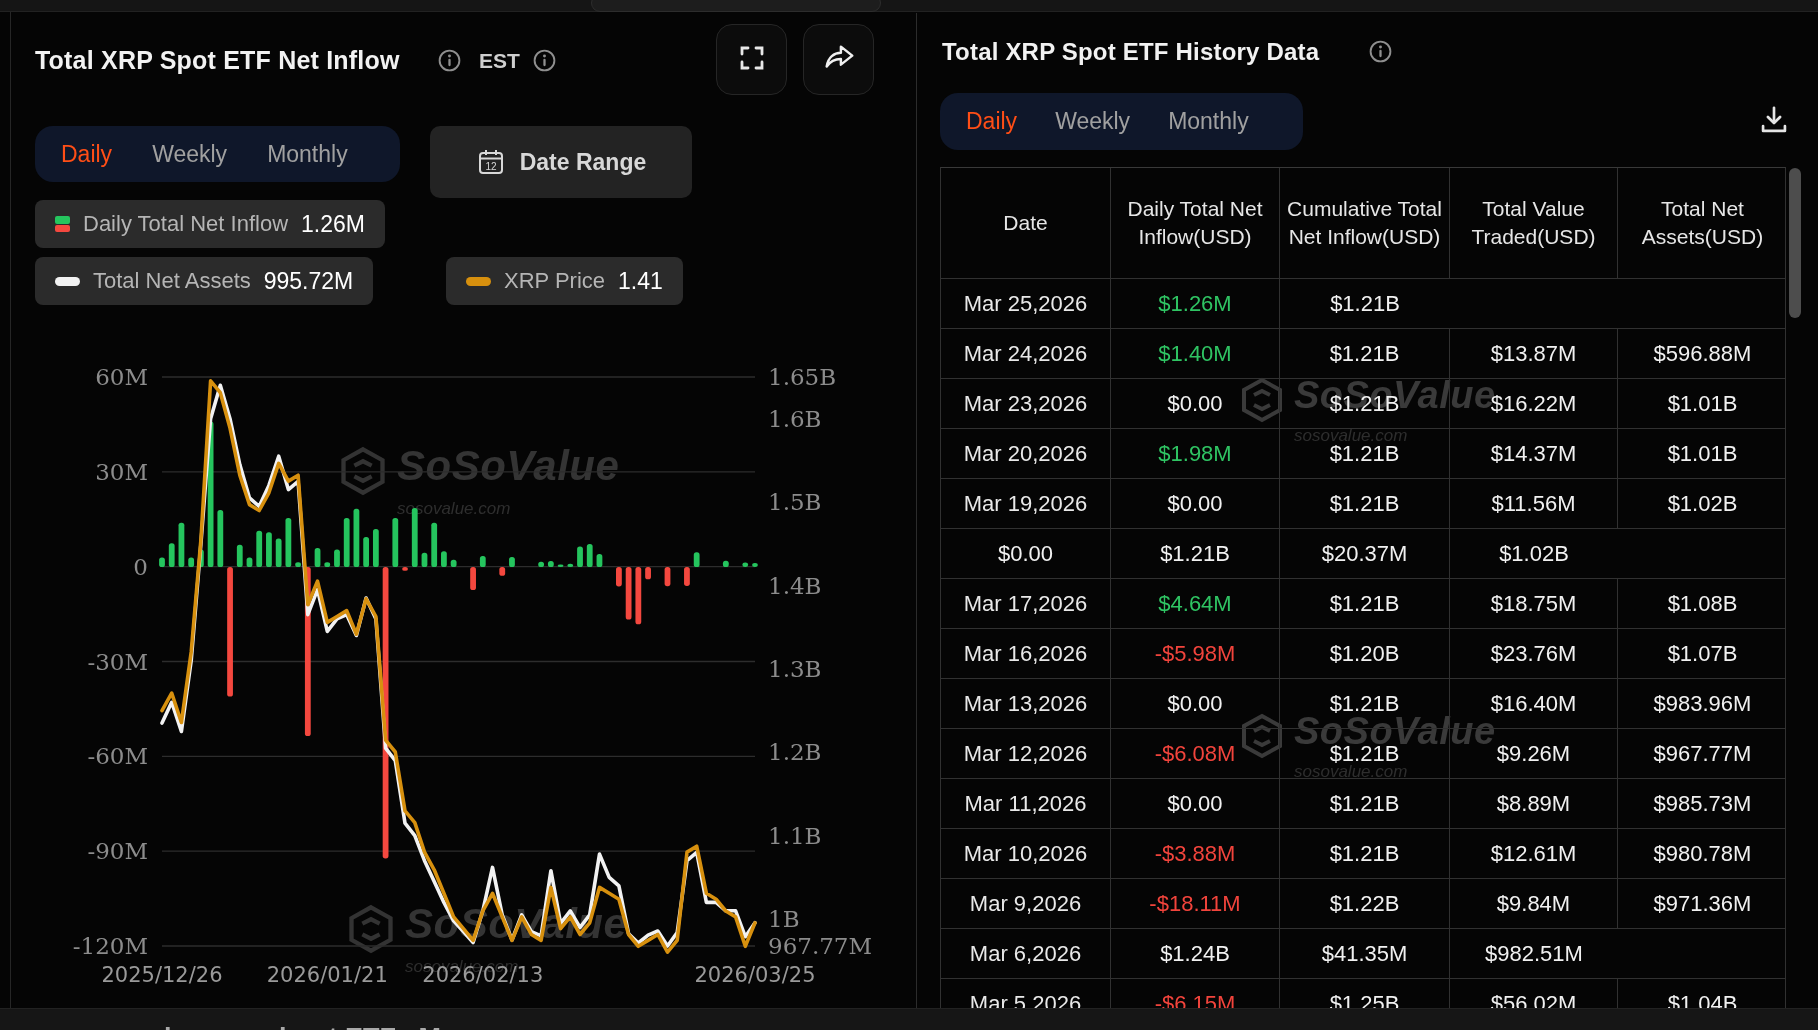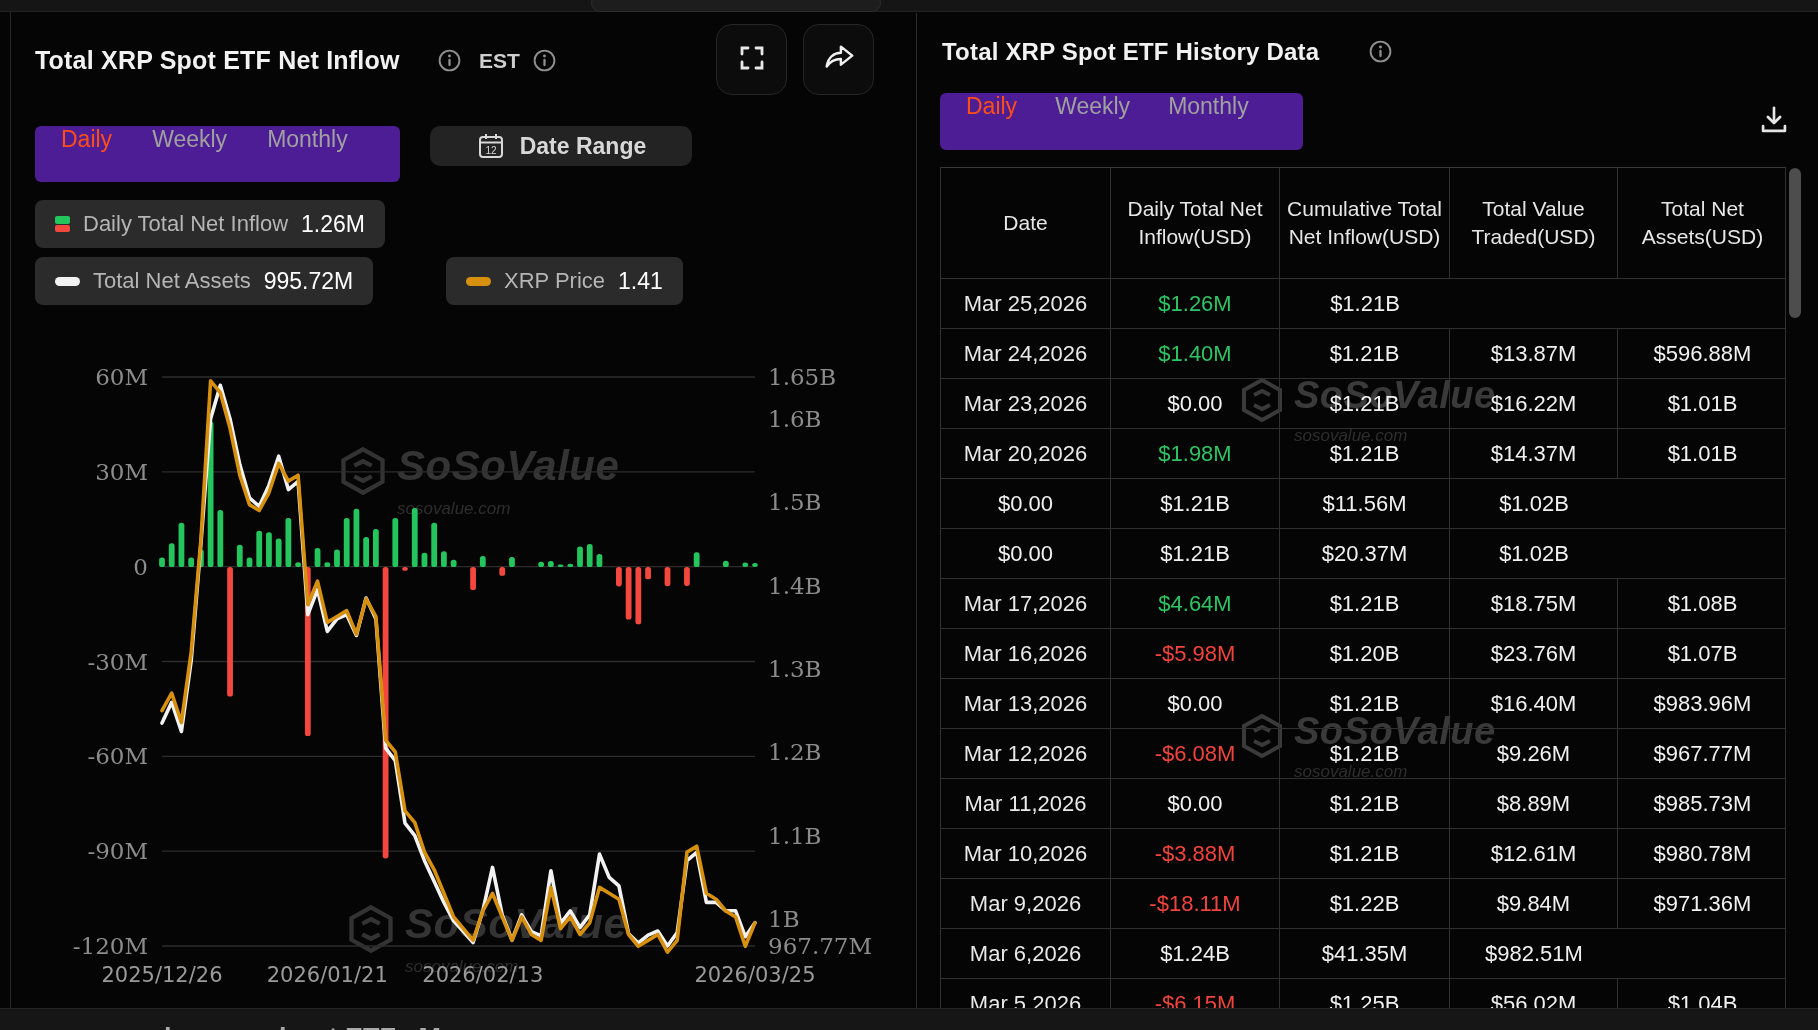--- a/index.html
+++ b/index.html
@@ -17,25 +17,25 @@
   .title { position:absolute; color:#f2f2f2; font-size:25px; font-weight:bold; letter-spacing:0.2px; white-space:nowrap; }
   .info-icon { position:absolute; width:25px; height:25px; color:#8f8f8f; }
   .info-icon svg { width:100%; height:100%; display:block; }
 
   
   .est-label { position:absolute; left:479px; top:49px; color:#cfcfcf; font-size:21px; font-weight:600; }
   .icon-btn { position:absolute; width:71px; height:71px; border:1px solid #262626; background:#0c0c0c; border-radius:16px; display:flex; align-items:center; justify-content:center; cursor:pointer; }
   .icon-btn svg { width:36px; height:36px; }
 
   
-  .tab-group { position:absolute; background:#4c1d95; border-radius:6px; display:flex; align-items:flex-start; }
+  .tab-group { position:absolute; background:#0f172a; border-radius:18px; display:flex; align-items:center; }
   .tab-item { font-size:23px; color:#a0a0a0; cursor:pointer; white-space:nowrap; }
   .tab-item.active { color:#ff4e16; }
 
-  .date-range-btn { position:absolute; left:430px; top:126px; width:262px; height:40px; background:#232323; border-radius:10px; display:flex; align-items:center; justify-content:center; gap:14px; cursor:pointer; }
+  .date-range-btn { position:absolute; left:430px; top:126px; width:262px; height:72px; background:#232323; border-radius:10px; display:flex; align-items:center; justify-content:center; gap:14px; cursor:pointer; }
   .date-range-btn .label { color:#d8d8d8; font-size:23px; font-weight:600; }
 
   
   .legend-pill { position:absolute; background:#2b2b2b; border-radius:8px; display:flex; align-items:center; padding:0 20px; height:48px; gap:13px; cursor:pointer; }
   .legend-pill .lbl { color:#b5b5b5; font-size:22px; white-space:nowrap; }
   .legend-pill .val { color:#fff; font-size:23px; font-weight:normal; white-space:nowrap; }
   .sq-icon { width:15px; height:16px; display:flex; flex-direction:column; gap:1px; }
   .sq-icon span { display:block; width:15px; height:7.5px; border-radius:2px; }
   .dash-icon { width:25px; height:9px; border-radius:5px; }
 
@@ -331,20 +331,21 @@
           <div class="t-cell">$1.01B</div>
         </div>
         <div class="t-row t-body-row">
           <div class="t-cell date">Mar 20,2026</div>
           <div class="t-cell pos">$1.98M</div>
           <div class="t-cell">$1.21B</div>
           <div class="t-cell">$14.37M</div>
           <div class="t-cell">$1.01B</div>
         </div>
         <div class="t-row t-body-row">
+          <div class="t-cell date">Mar 19,2026</div>
           <div class="t-cell">$0.00</div>
           <div class="t-cell">$1.21B</div>
           <div class="t-cell">$11.56M</div>
           <div class="t-cell">$1.02B</div>
         </div>
         <div class="t-row t-body-row">
           <div class="t-cell">$0.00</div>
           <div class="t-cell">$1.21B</div>
           <div class="t-cell">$20.37M</div>
           <div class="t-cell">$1.02B</div>

